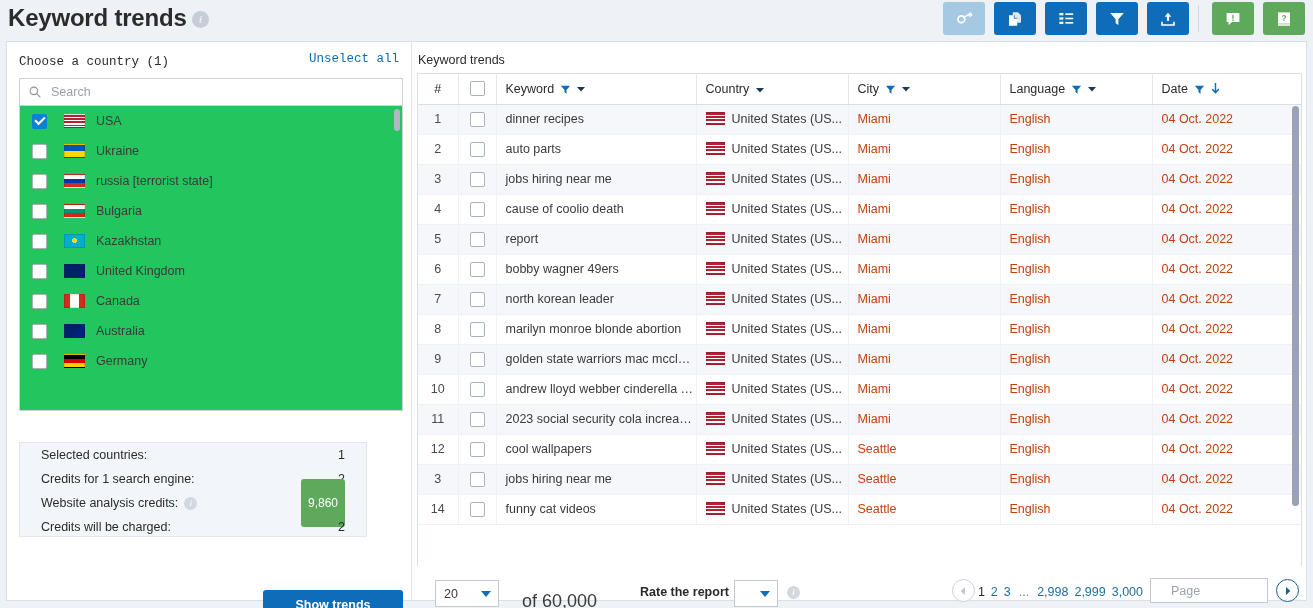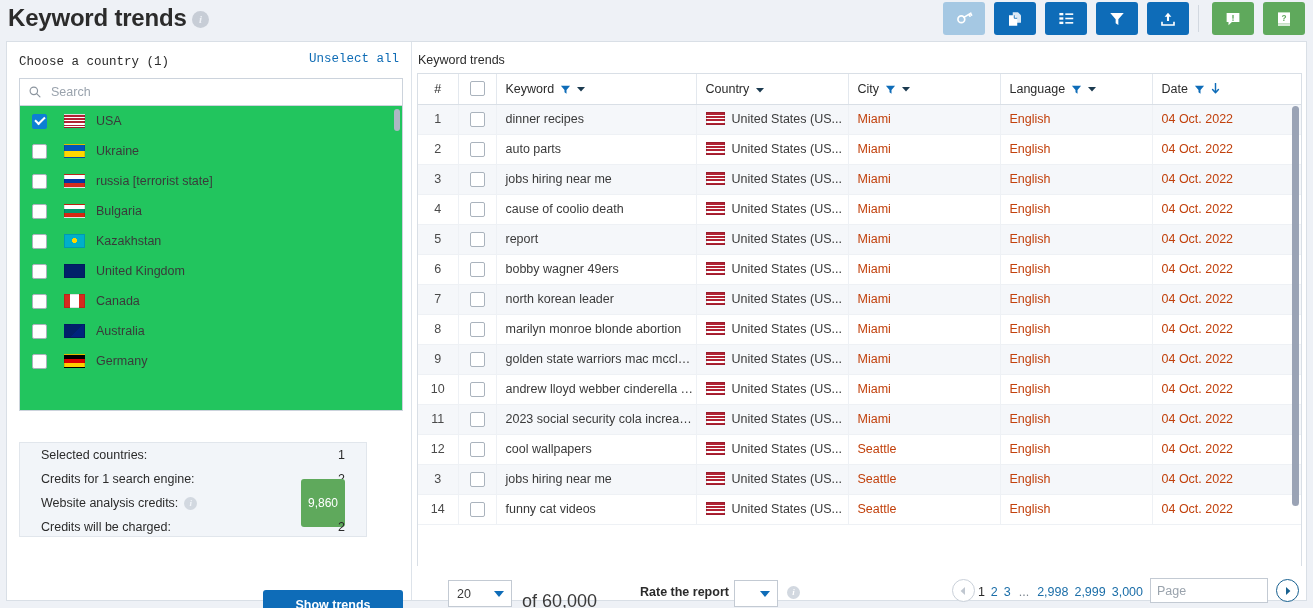--- a/index.html
+++ b/index.html
@@ -197,21 +197,21 @@
     position:absolute; width:64px; height:27px;
     border:1px solid #c3cad3; background:#fff; cursor:pointer;
     display:flex; align-items:center; padding-left:8px;
     font-size:12.5px; color:#3a3a3a;
   }
   .sel .caret {
     position:absolute; right:7px; top:10px;
     width:0; height:0; border-left:5px solid transparent;
     border-right:5px solid transparent; border-top:6px solid #0e6cb8;
   }
-  #page-size { left:31px; top:14px; }
+  #page-size { left:18px; top:14px; }
   #rate-sel { left:317px; top:14px; width:44px; }
   .of-count { position:absolute; left:105px; top:25px; font-size:18px; color:#3a3a3a; }
   .rate-lbl { position:absolute; left:223px; top:19px; font-size:12.5px; font-weight:bold; color:#2b2b2b; }
   .rate-i {
     position:absolute; left:370px; top:20px;
     width:13px; height:13px; border-radius:50%; background:#d2d8e0;
     color:#fff; font-size:9px; font-weight:bold; text-align:center;
     line-height:13px; font-family:"Liberation Serif", serif; font-style:italic;
   }
   .pager { position:absolute; right:3px; top:12px; display:flex; align-items:center; }
@@ -223,21 +223,21 @@
   .circ.active { border-color:#17608f; }
   .pnum {
     min-width:22px; text-align:center; font-size:12.5px;
     color:#1b6ea8; cursor:pointer; padding:0 3px;
   }
   .pnum.cur { color:#2b2b2b; }
   .pdots { color:#7b848e; font-size:12.5px; padding:0 5px; }
   .page-input {
     width:118px; height:25px; margin:0 8px 0 4px;
     border:1px solid #c3cad3; background:#fff; outline:none;
-    font-size:12.5px; color:#3a3a3a; padding-left:6px;
+    font-size:12.5px; color:#3a3a3a; padding-left:20px;
     font-family:"Liberation Sans", sans-serif;
   }
   .page-input::placeholder { color:#9aa3ad; }
 </style>
 </head>
 <body>
 
 <div class="app">
 
   <div class="topbar">

